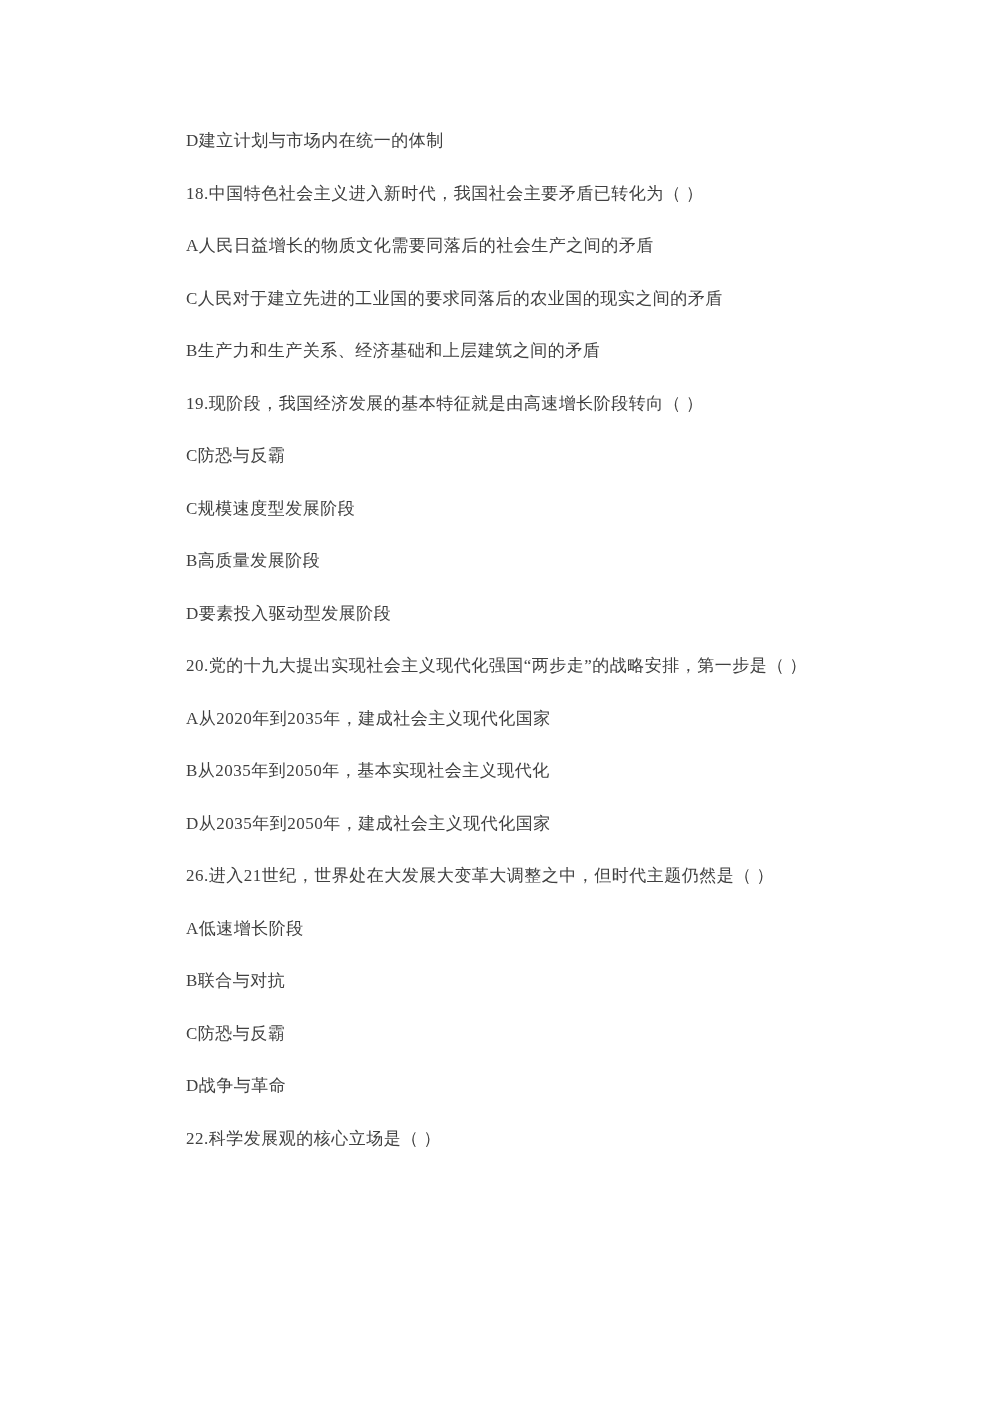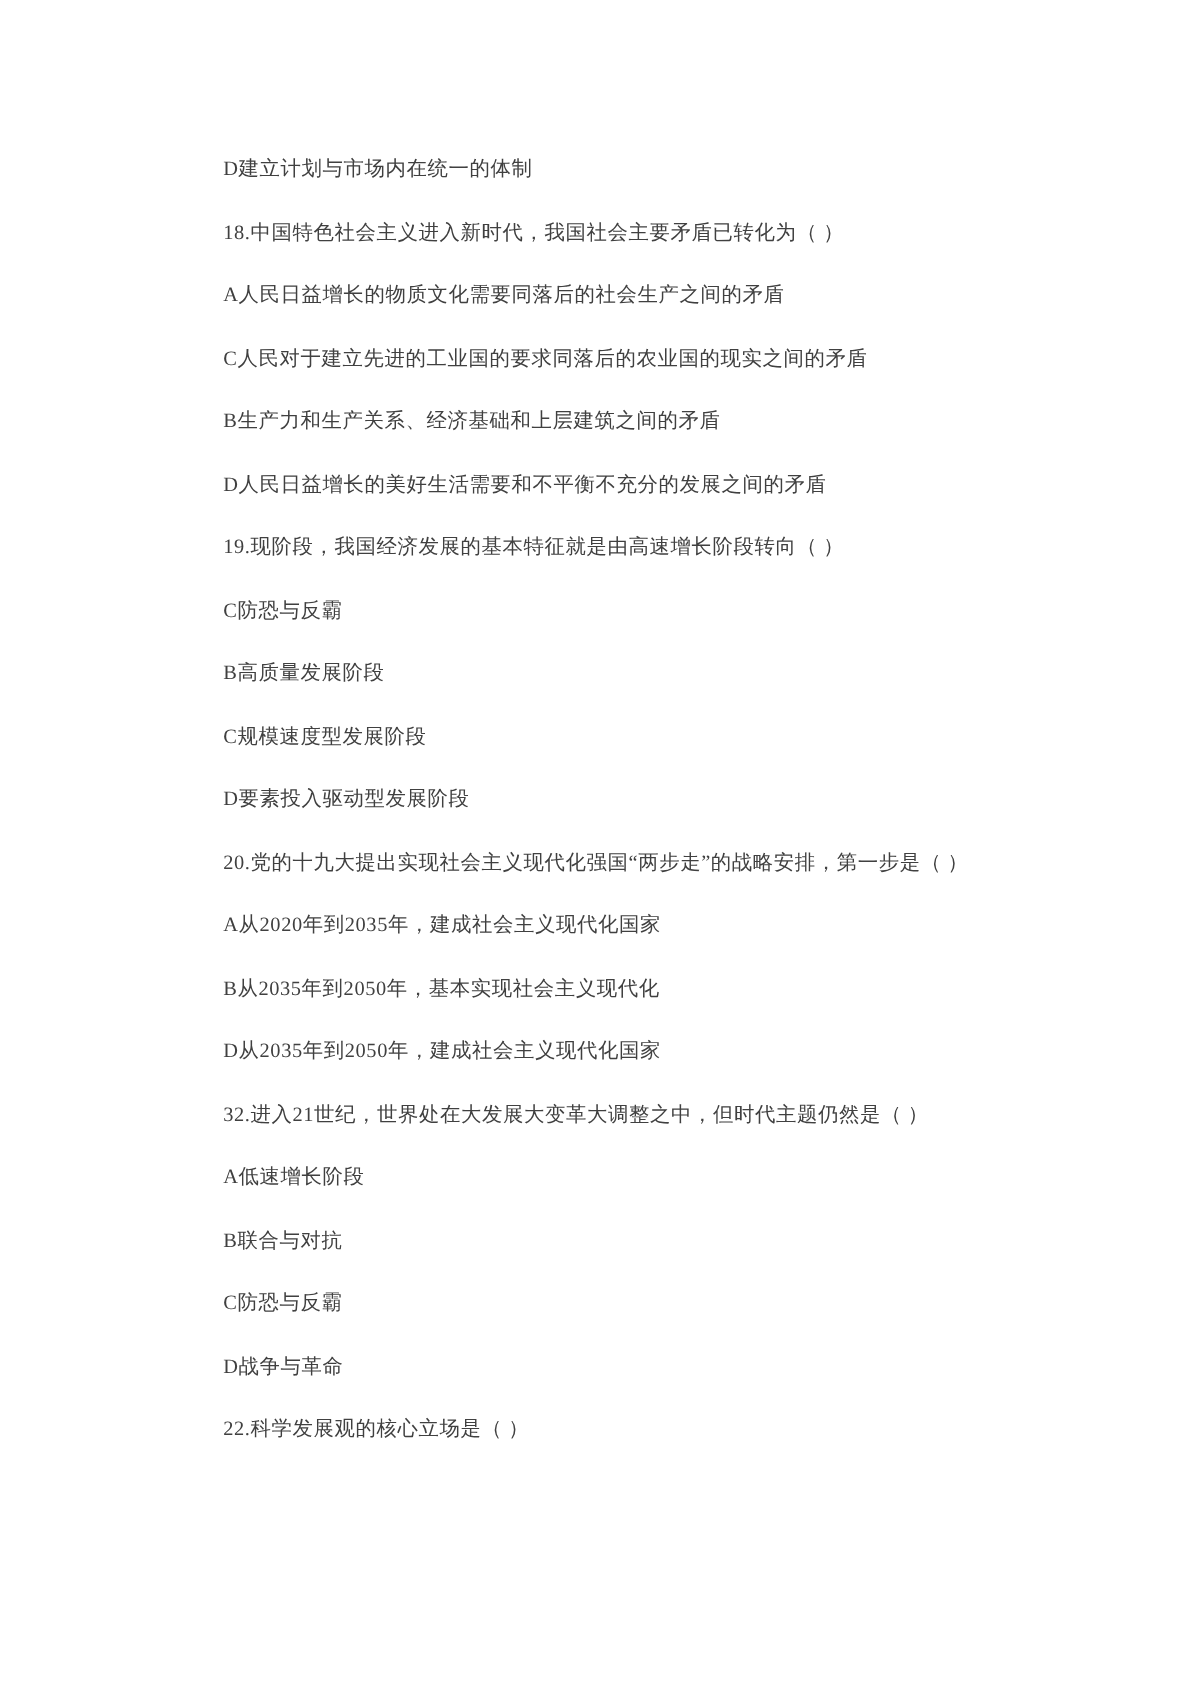--- a/index.html
+++ b/index.html
@@ -33,34 +33,33 @@
 <body>
 
 <div class="page">
 
   <p class="line">D建立计划与市场内在统一的体制</p>
 
   <p class="line">18.中国特色社会主义进入新时代，我国社会主要矛盾已转化为（ ）</p>
   <p class="line">A人民日益增长的物质文化需要同落后的社会生产之间的矛盾</p>
   <p class="line">C人民对于建立先进的工业国的要求同落后的农业国的现实之间的矛盾</p>
   <p class="line">B生产力和生产关系、经济基础和上层建筑之间的矛盾</p>
-  <p class="line">D人民日益增长的美好生活需要和不平衡不充分的发展之间的矛盾</p>
 
   <p class="line">19.现阶段，我国经济发展的基本特征就是由高速增长阶段转向（ ）</p>
   <p class="line">C防恐与反霸</p>
+  <p class="line">C规模速度型发展阶段</p>
   <p class="line">B高质量发展阶段</p>
-  <p class="line">C规模速度型发展阶段</p>
   <p class="line">D要素投入驱动型发展阶段</p>
 
   <p class="line">20.党的十九大提出实现社会主义现代化强国“两步走”的战略安排，第一步是（ ）</p>
   <p class="line">A从2020年到2035年，建成社会主义现代化国家</p>
   <p class="line">B从2035年到2050年，基本实现社会主义现代化</p>
   <p class="line">D从2035年到2050年，建成社会主义现代化国家</p>
 
-  <p class="line">32.进入21世纪，世界处在大发展大变革大调整之中，但时代主题仍然是（ ）</p>
+  <p class="line">26.进入21世纪，世界处在大发展大变革大调整之中，但时代主题仍然是（ ）</p>
   <p class="line">A低速增长阶段</p>
   <p class="line">B联合与对抗</p>
   <p class="line">C防恐与反霸</p>
   <p class="line">D战争与革命</p>
 
   <p class="line">22.科学发展观的核心立场是（ ）</p>
 
 </div>
 
 </body></html>

